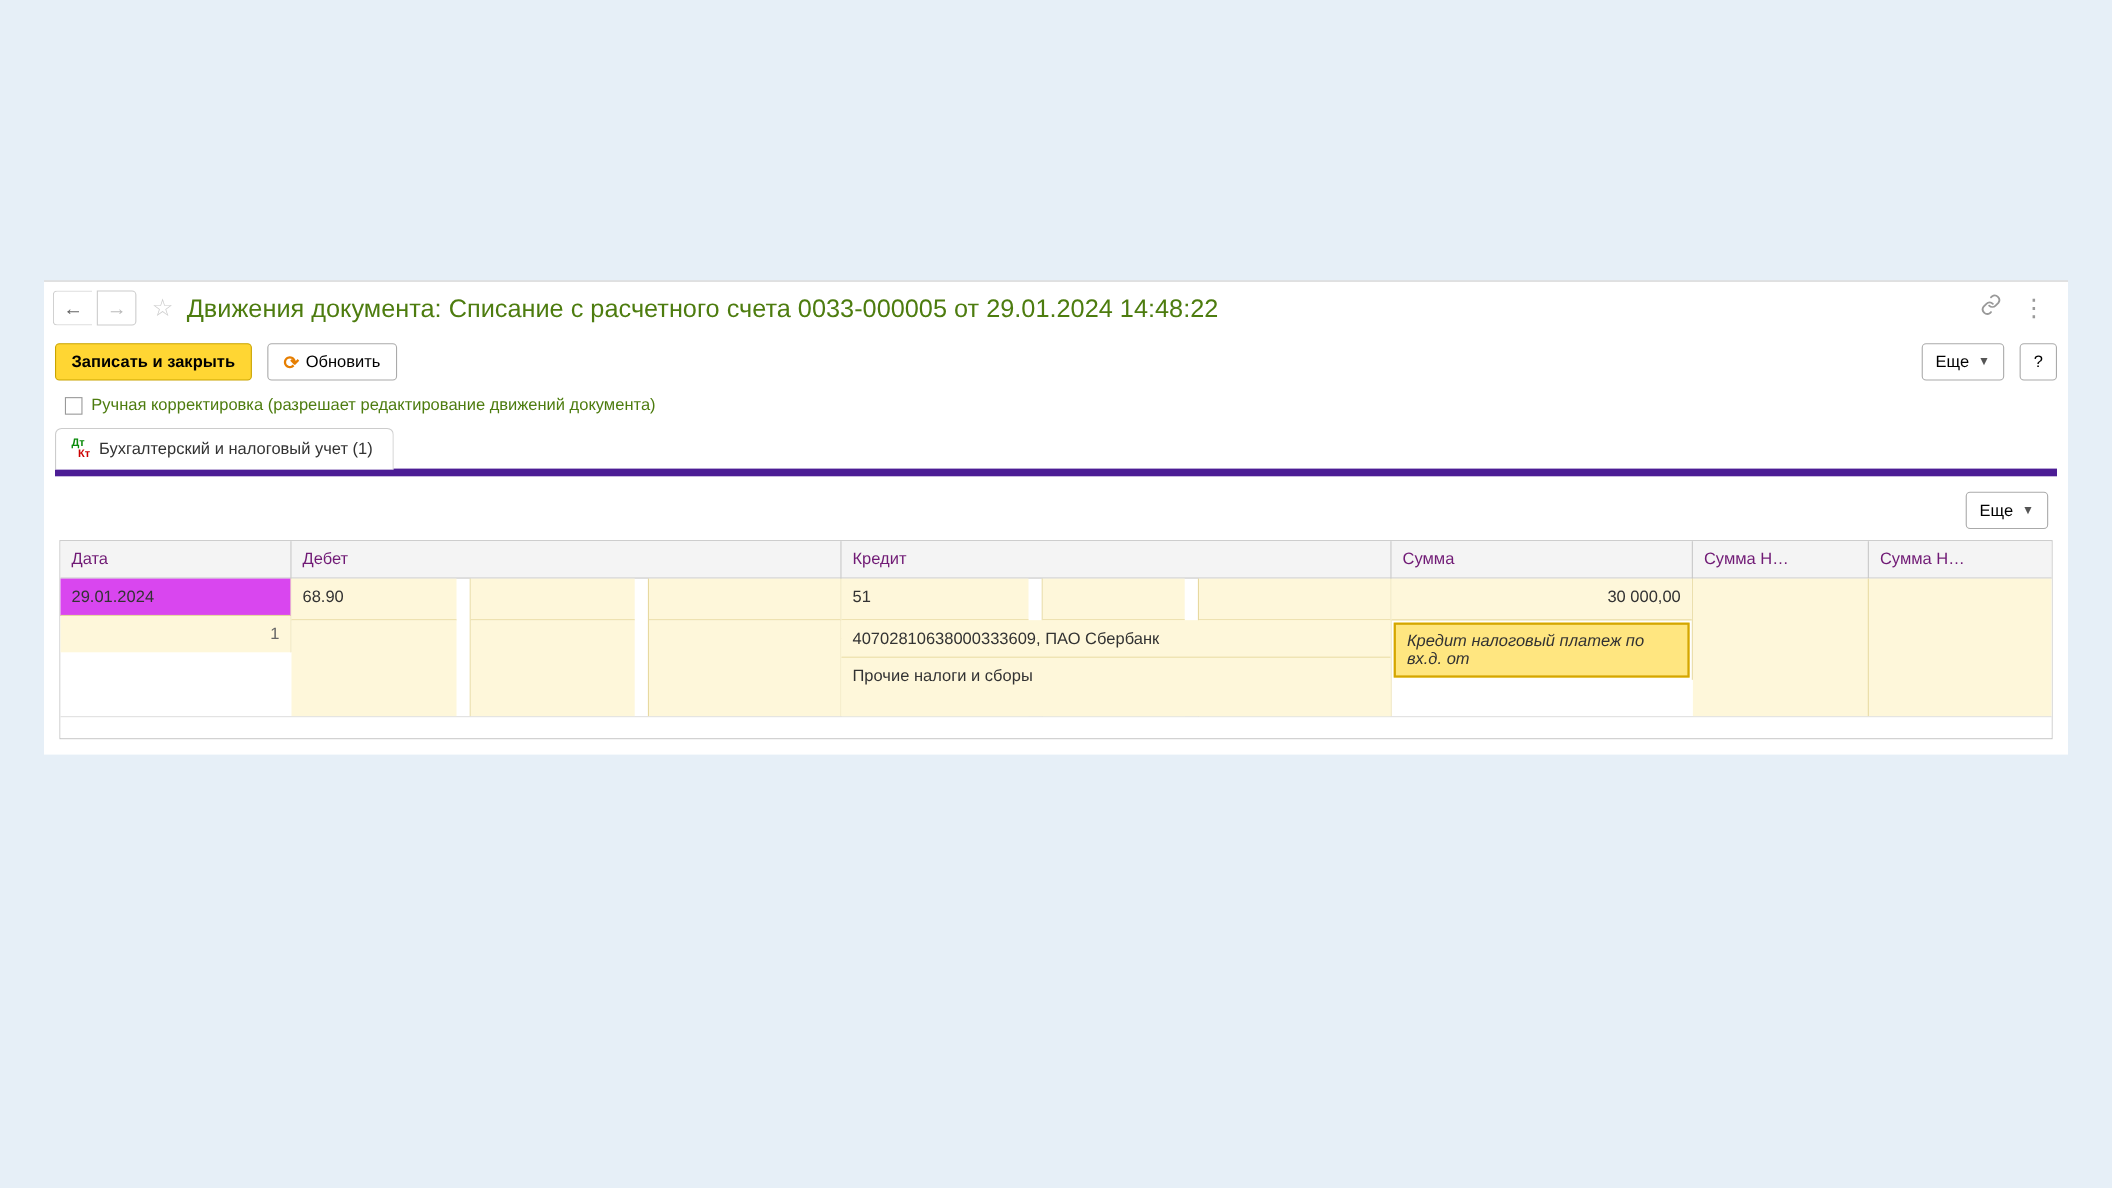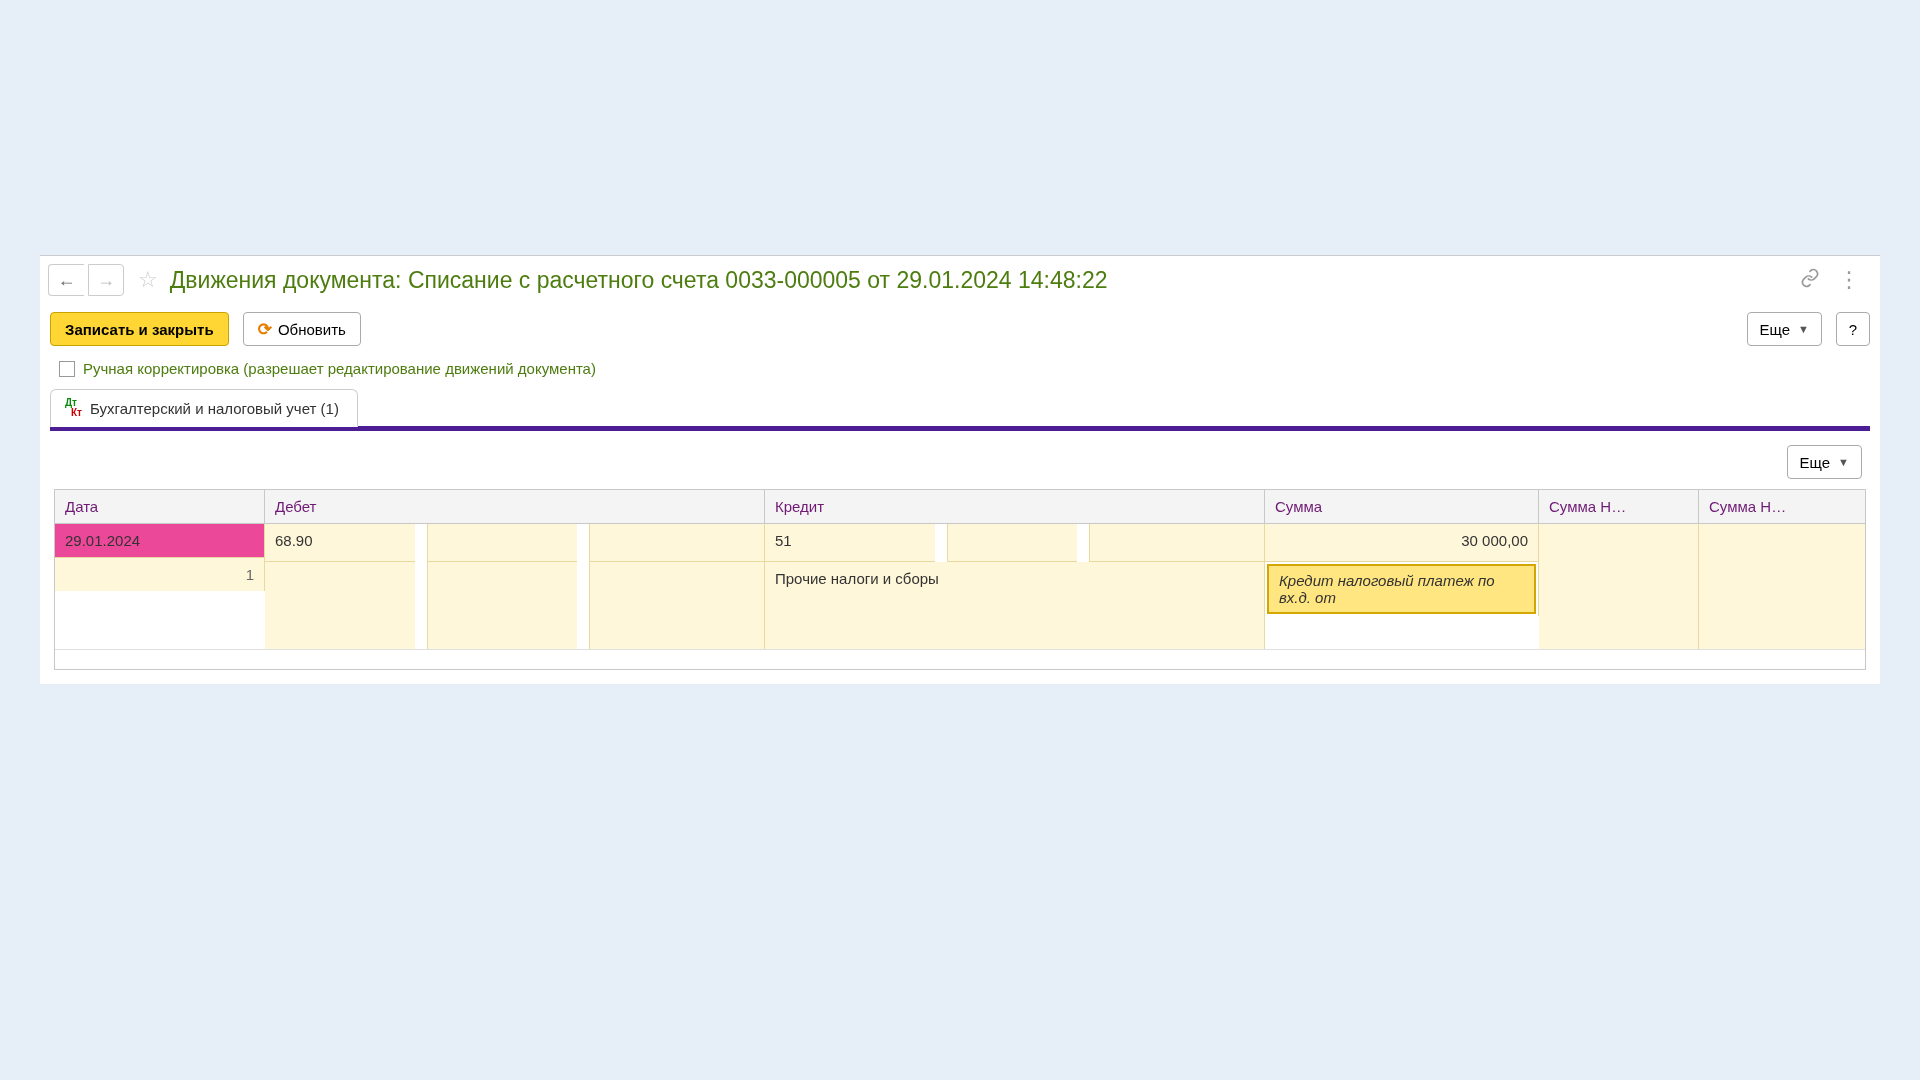--- a/index.html
+++ b/index.html
@@ -105,21 +105,21 @@
     font-size: 15px;
   }
   .chk {
     width: 16px;
     height: 16px;
     border: 1px solid #999;
     background: #fff;
   }
   .tabs {
     display: flex;
-    border-bottom: 5px solid #4c1d95;
+    border-bottom: 7px solid #4c1d95;
     margin: 0 10px;
   }
   .tab {
     border: 1px solid #ccc;
     border-bottom: 1px solid #fff;
     background: #fff;
     padding: 8px 18px 8px 14px;
     border-radius: 6px 6px 0 0;
     margin-bottom: -1px;
     display: flex;
@@ -176,21 +176,21 @@
     display: flex;
     background: #fff;
     min-height: 125px;
   }
   .gc {
     border-right: 1px solid #e7d9a0;
   }
   .gc:last-child { border-right: none; }
   .cell-stack { display: flex; flex-direction: column; height: 100%; }
   .yellow-bright { background: #ffeb99; }
-  .date-top { background: #ec4899; padding: 8px 10px; font-size: 15px; border-bottom: 1px solid #e7d9a0; }
+  .date-top { background: #d946ef; padding: 8px 10px; font-size: 15px; border-bottom: 1px solid #e7d9a0; }
   .date-num { background: #fef7da; padding: 8px 10px; font-size: 15px; text-align: right; color: #666; flex:1; }
 
   .debit-grid, .credit-grid { display: flex; height: 100%; gap: 12px; }
   .dg-col1 { width: 150px; display:flex; flex-direction:column; }
   .dg-col2 { width: 150px; border-left:1px solid #e7d9a0; display:flex; flex-direction:column; }
   .dg-col3 { flex:1; border-left:1px solid #e7d9a0; display:flex; flex-direction:column; }
   .dg-top { background:#fef7da; padding:8px 10px; border-bottom:1px solid #e7d9a0; min-height:38px; font-size:15px; }
   .dg-rest { background:#fef7da; flex:1; }
 
   .credit-merged { flex:1; display:flex; flex-direction:column; }
@@ -314,20 +314,21 @@
               <div class="dg-col2" style="width:130px;">
                 <div class="dg-top yellow-bright"></div>
                 <div class="dg-rest"></div>
               </div>
               <div class="dg-col3">
                 <div class="dg-top yellow-bright"></div>
                 <div class="dg-rest"></div>
               </div>
             </div>
             <div style="position:relative; margin-top:-87px; height:87px; background:#fef7da; display:flex; flex-direction:column;">
+              <div class="credit-row2">40702810638000333609, ПАО Сбербанк</div>
               <div class="credit-row3">Прочие налоги и сборы</div>
             </div>
           </div>
 
           <div class="gc col-sum cell-stack">
             <div class="sum-top">30 000,00</div>
             <div class="sum-note">Кредит налоговый платеж по вх.д.  от</div>
           </div>
 
           <div class="gc col-n1 empty-col"></div>

